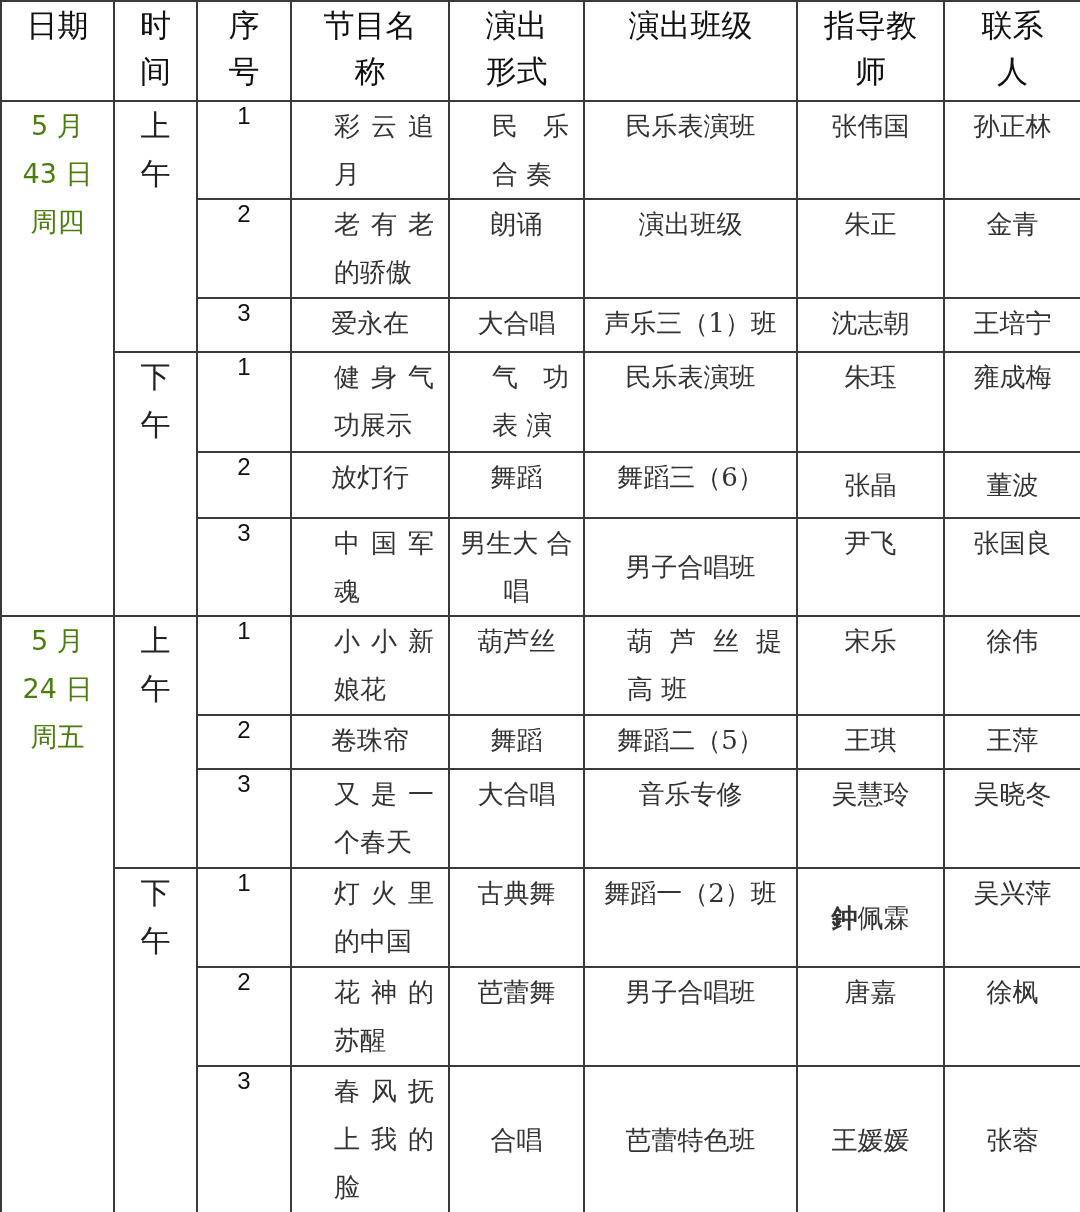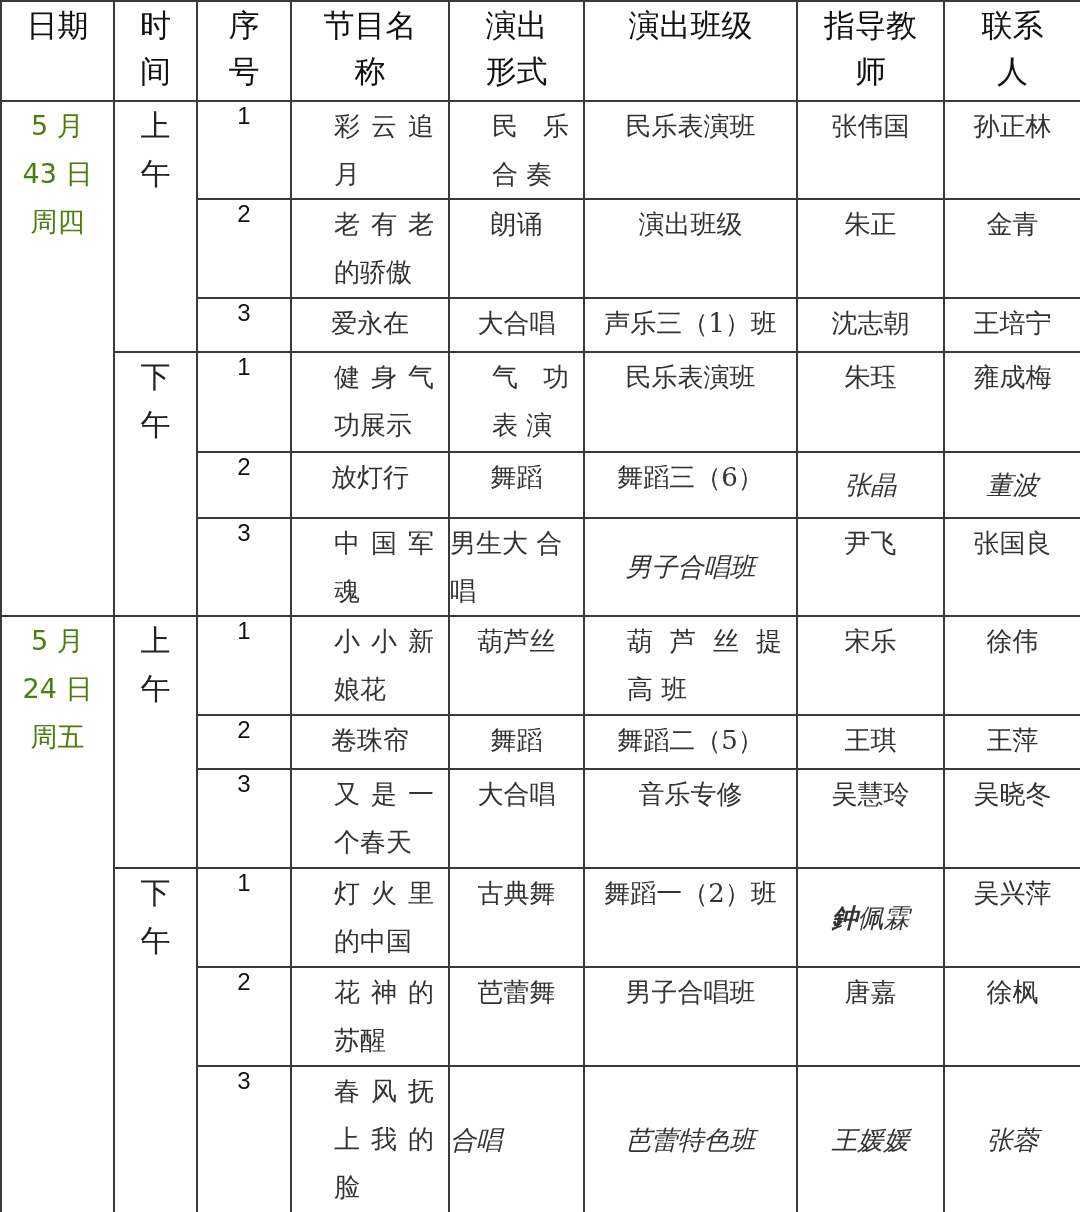--- a/index.html
+++ b/index.html
@@ -52,22 +52,22 @@
     }
     td.txt {
       font-family: "DejaVu Serif", "Liberation Serif", serif;
       font-size: 26px;
       line-height: 48px;
       color: #333;
       padding: 2px 0 0 16px;
       text-align: center;
     }
     td.txt.just { text-align: justify; text-align-last: left; padding-right: 14px; letter-spacing: 0; padding-left: 42px; }
-    td.txt.mid { vertical-align: middle; font-style: italic; }
-    td.txt.ctr { text-align: left; padding-left: 0; }
+    td.txt.mid { vertical-align: middle; }
+    td.txt.ctr { text-align: center; padding-left: 0; }
     .stack { display: block; }
     .bold-first { font-weight: bold; }
   </style>
 </head>
 <body>
 
 <table class="sched">
   <colgroup>
     <col style="width:113px">
     <col style="width:83px">

